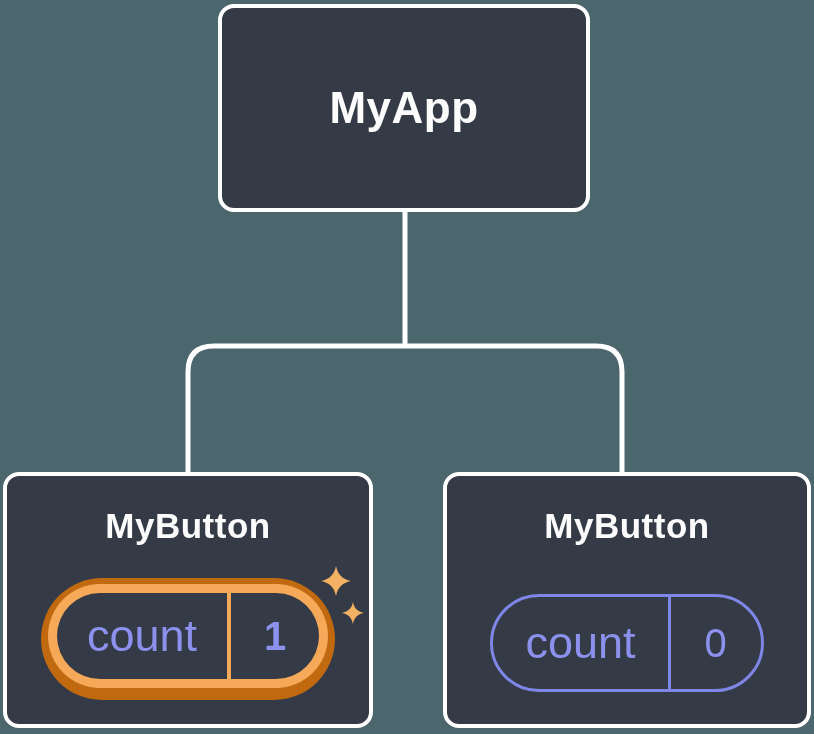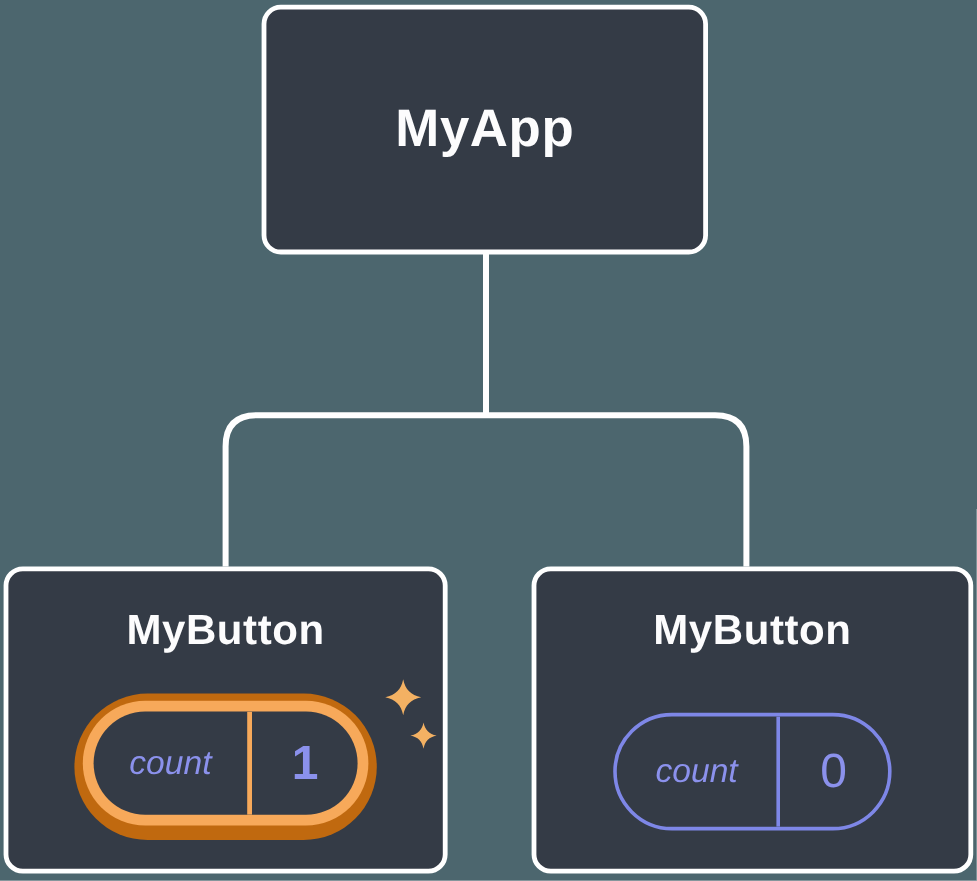--- a/index.html
+++ b/index.html
@@ -76,22 +76,21 @@
     align-items: stretch;
     height: 86px;
     overflow: hidden;
   }
   .pill-key {
     display: flex;
     align-items: center;
     justify-content: center;
     padding: 0 30px;
     color: var(--state-text, #8B91EC);
-    font-size: 28px;
-    font-style: italic;
+    font-size: 45px;
   }
   .pill-divider-orange {
     width: 4px;
     background: var(--highlight-orange, #F7A95A);
   }
   .pill-value {
     width: 88px;
     display: flex;
     align-items: center;
     justify-content: center;

